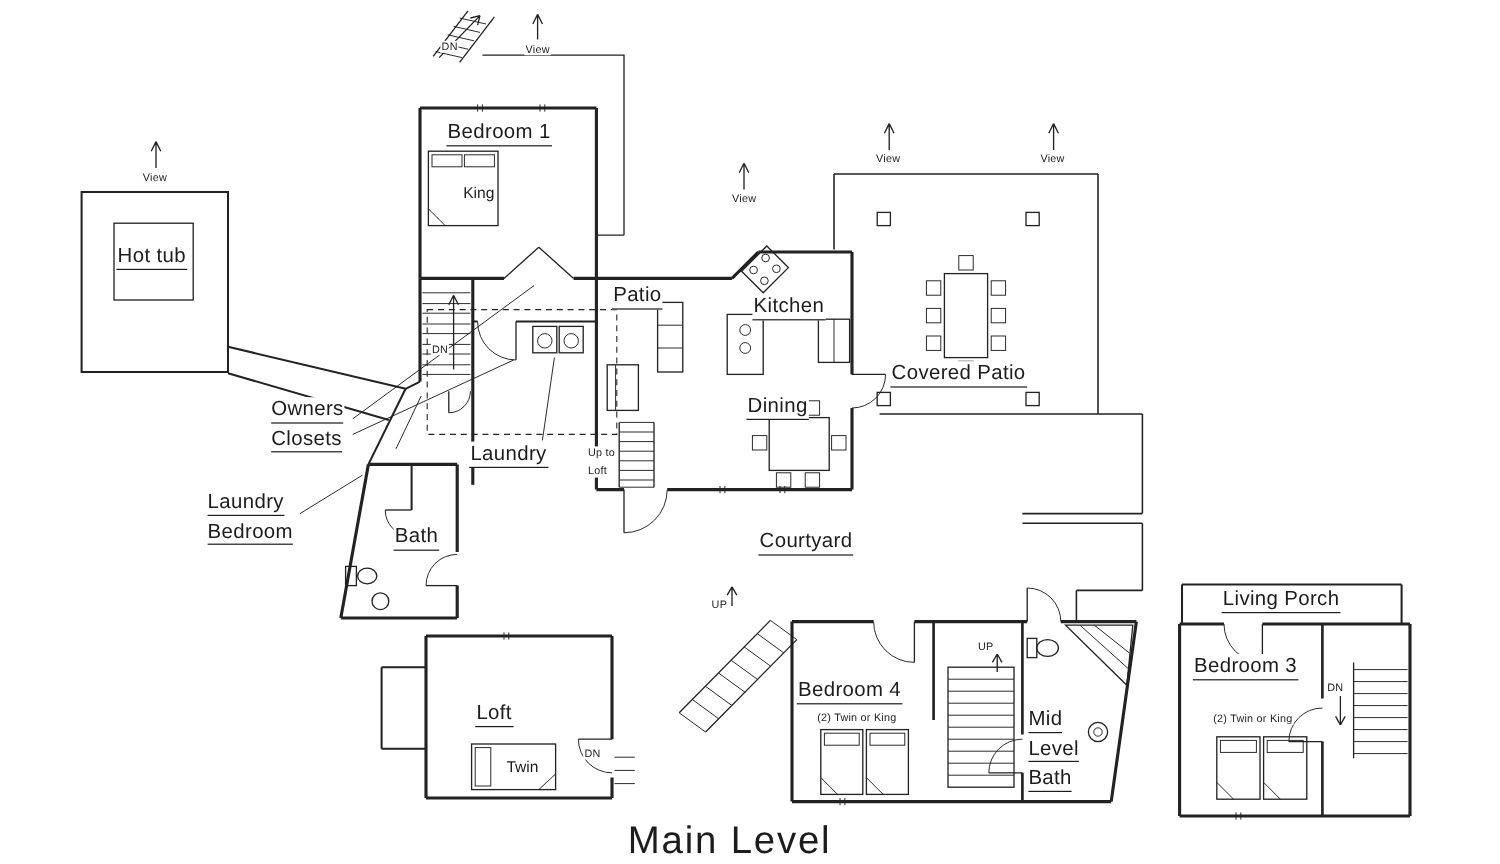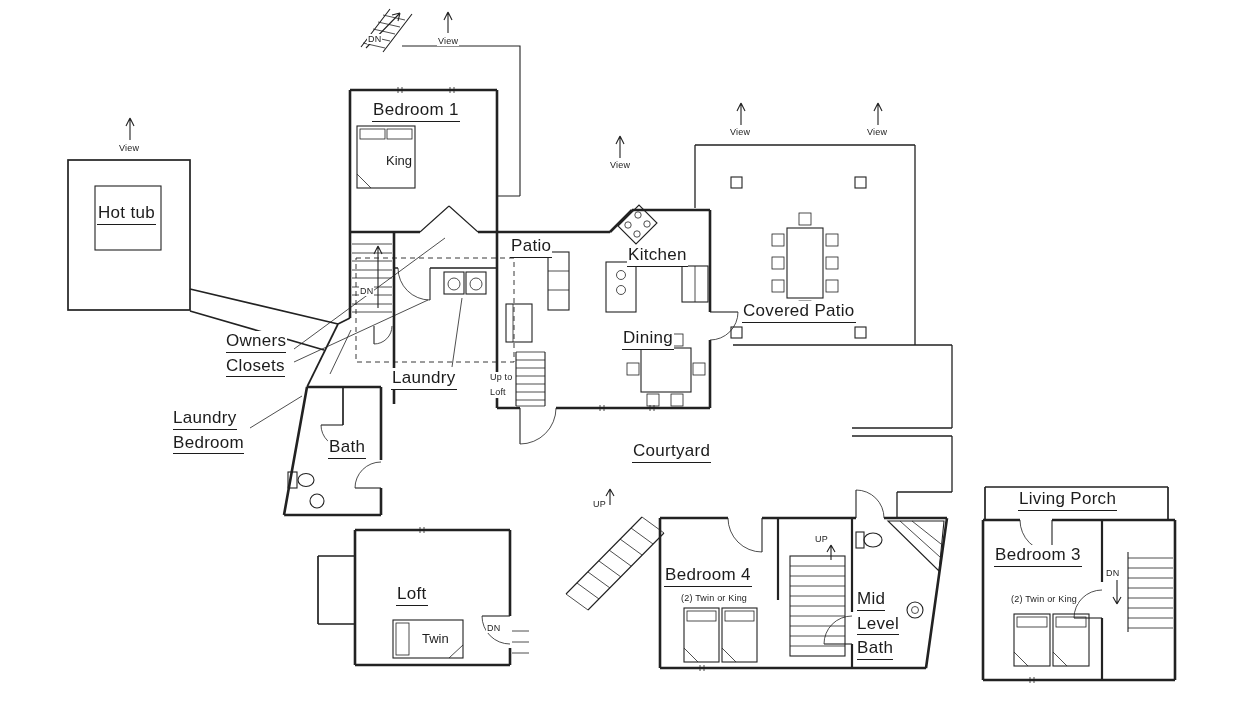--- a/index.html
+++ b/index.html
@@ -285,14 +285,15 @@
     <span class="u">Mid</span>
     <span class="u">Level</span>
     <span class="u">Bath</span>
   </div>
 
   <div class="lbl room u" style="left:1018px;top:489px">Living Porch</div>
   <div class="lbl room u" style="left:994px;top:545px">Bedroom 3</div>
   <div class="lbl sm" style="left:1010px;top:594px">(2) Twin or King</div>
   <div class="lbl sm" style="left:1105px;top:568px">DN</div>
 
+  <div class="lbl title" style="left:608px;top:682px;transform:translateX(-50%)">Main Level</div>
 
 </div>
 
 </body></html>

